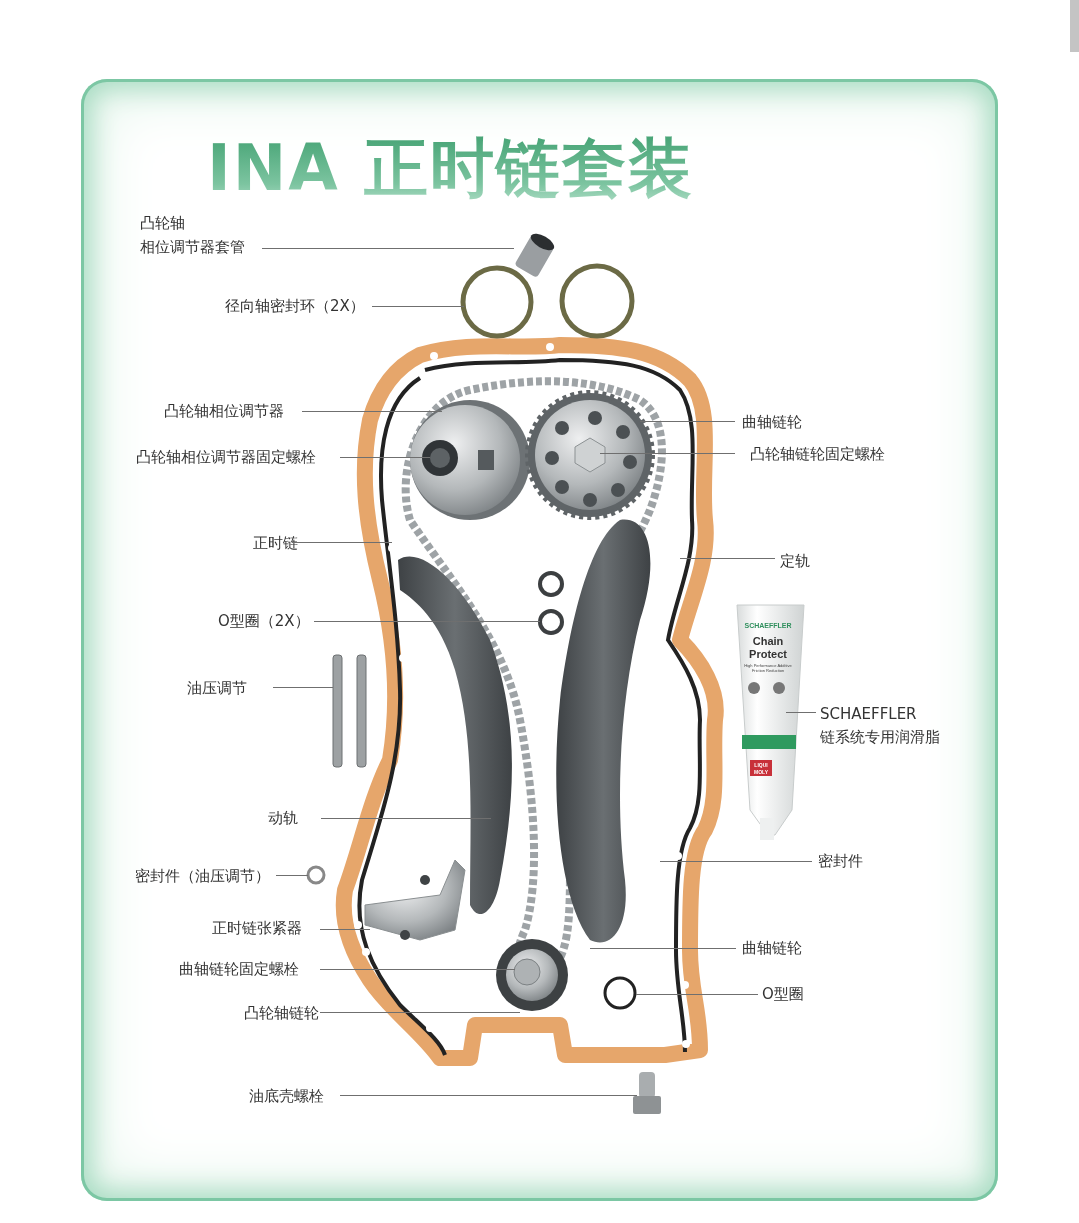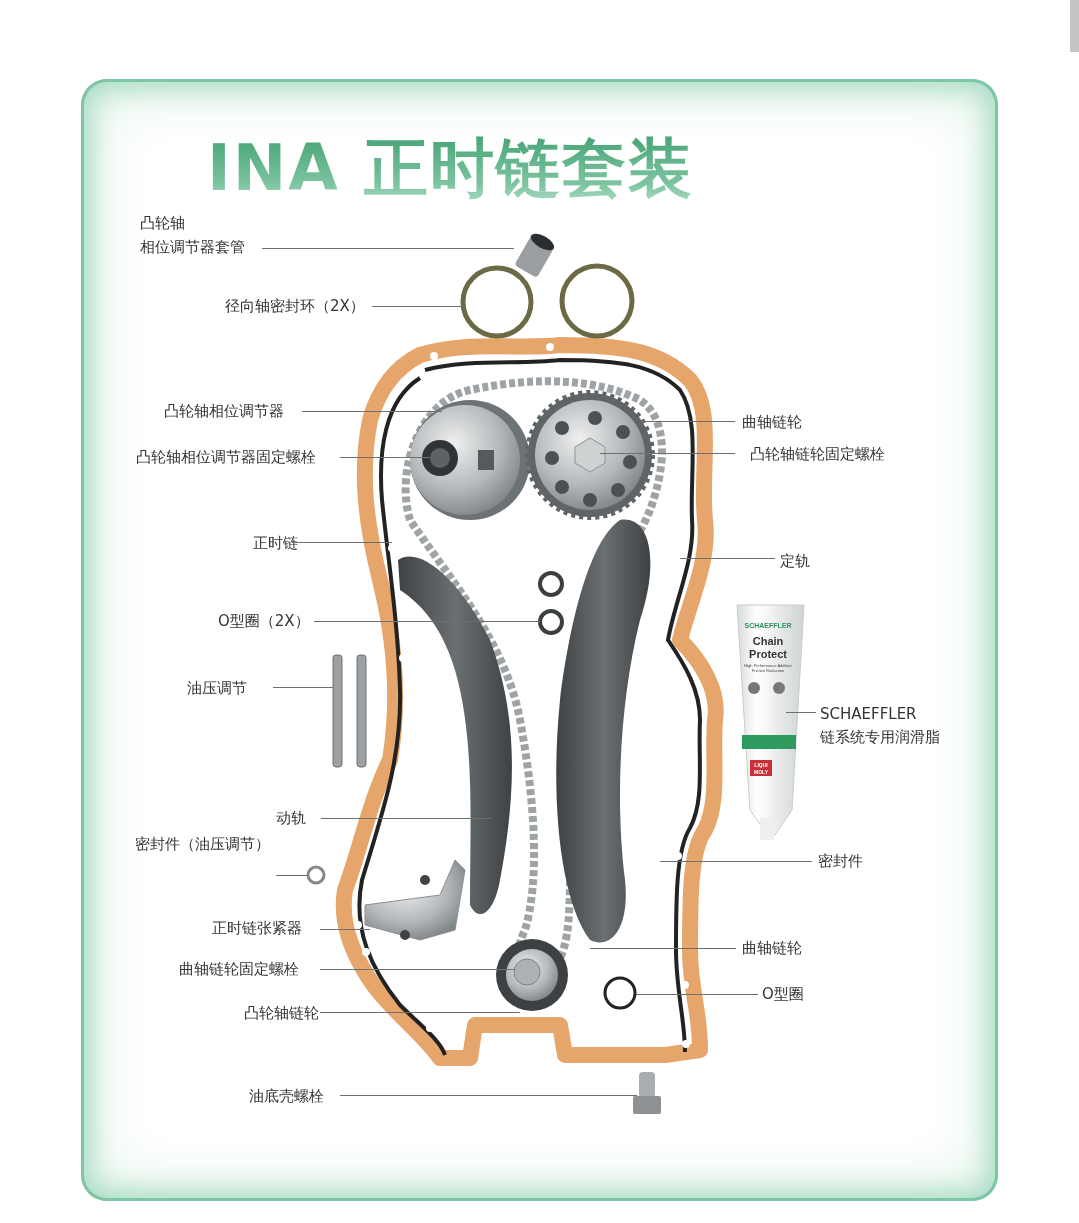--- a/index.html
+++ b/index.html
@@ -176,24 +176,24 @@
 
 <div class="label" style="left:253px;top:533px">正时链</div>
 <div class="leader" style="left:292px;top:542px;width:100px"></div>
 
 <div class="label" style="left:218px;top:611px">O型圈（2X）</div>
 <div class="leader" style="left:314px;top:621px;width:226px"></div>
 
 <div class="label" style="left:187px;top:678px">油压调节</div>
 <div class="leader" style="left:273px;top:687px;width:60px"></div>
 
-<div class="label" style="left:276px;top:808px">动轨</div>
+<div class="label" style="left:268px;top:808px">动轨</div>
 <div class="leader" style="left:321px;top:818px;width:170px"></div>
 
-<div class="label" style="left:135px;top:834px">密封件（油压调节）</div>
+<div class="label" style="left:135px;top:866px">密封件（油压调节）</div>
 <div class="leader" style="left:276px;top:875px;width:32px"></div>
 
 <div class="label" style="left:212px;top:918px">正时链张紧器</div>
 <div class="leader" style="left:320px;top:929px;width:50px"></div>
 
 <div class="label" style="left:179px;top:959px">曲轴链轮固定螺栓</div>
 <div class="leader" style="left:320px;top:969px;width:195px"></div>
 
 <div class="label" style="left:244px;top:1003px">凸轮轴链轮</div>
 <div class="leader" style="left:320px;top:1012px;width:200px"></div>

